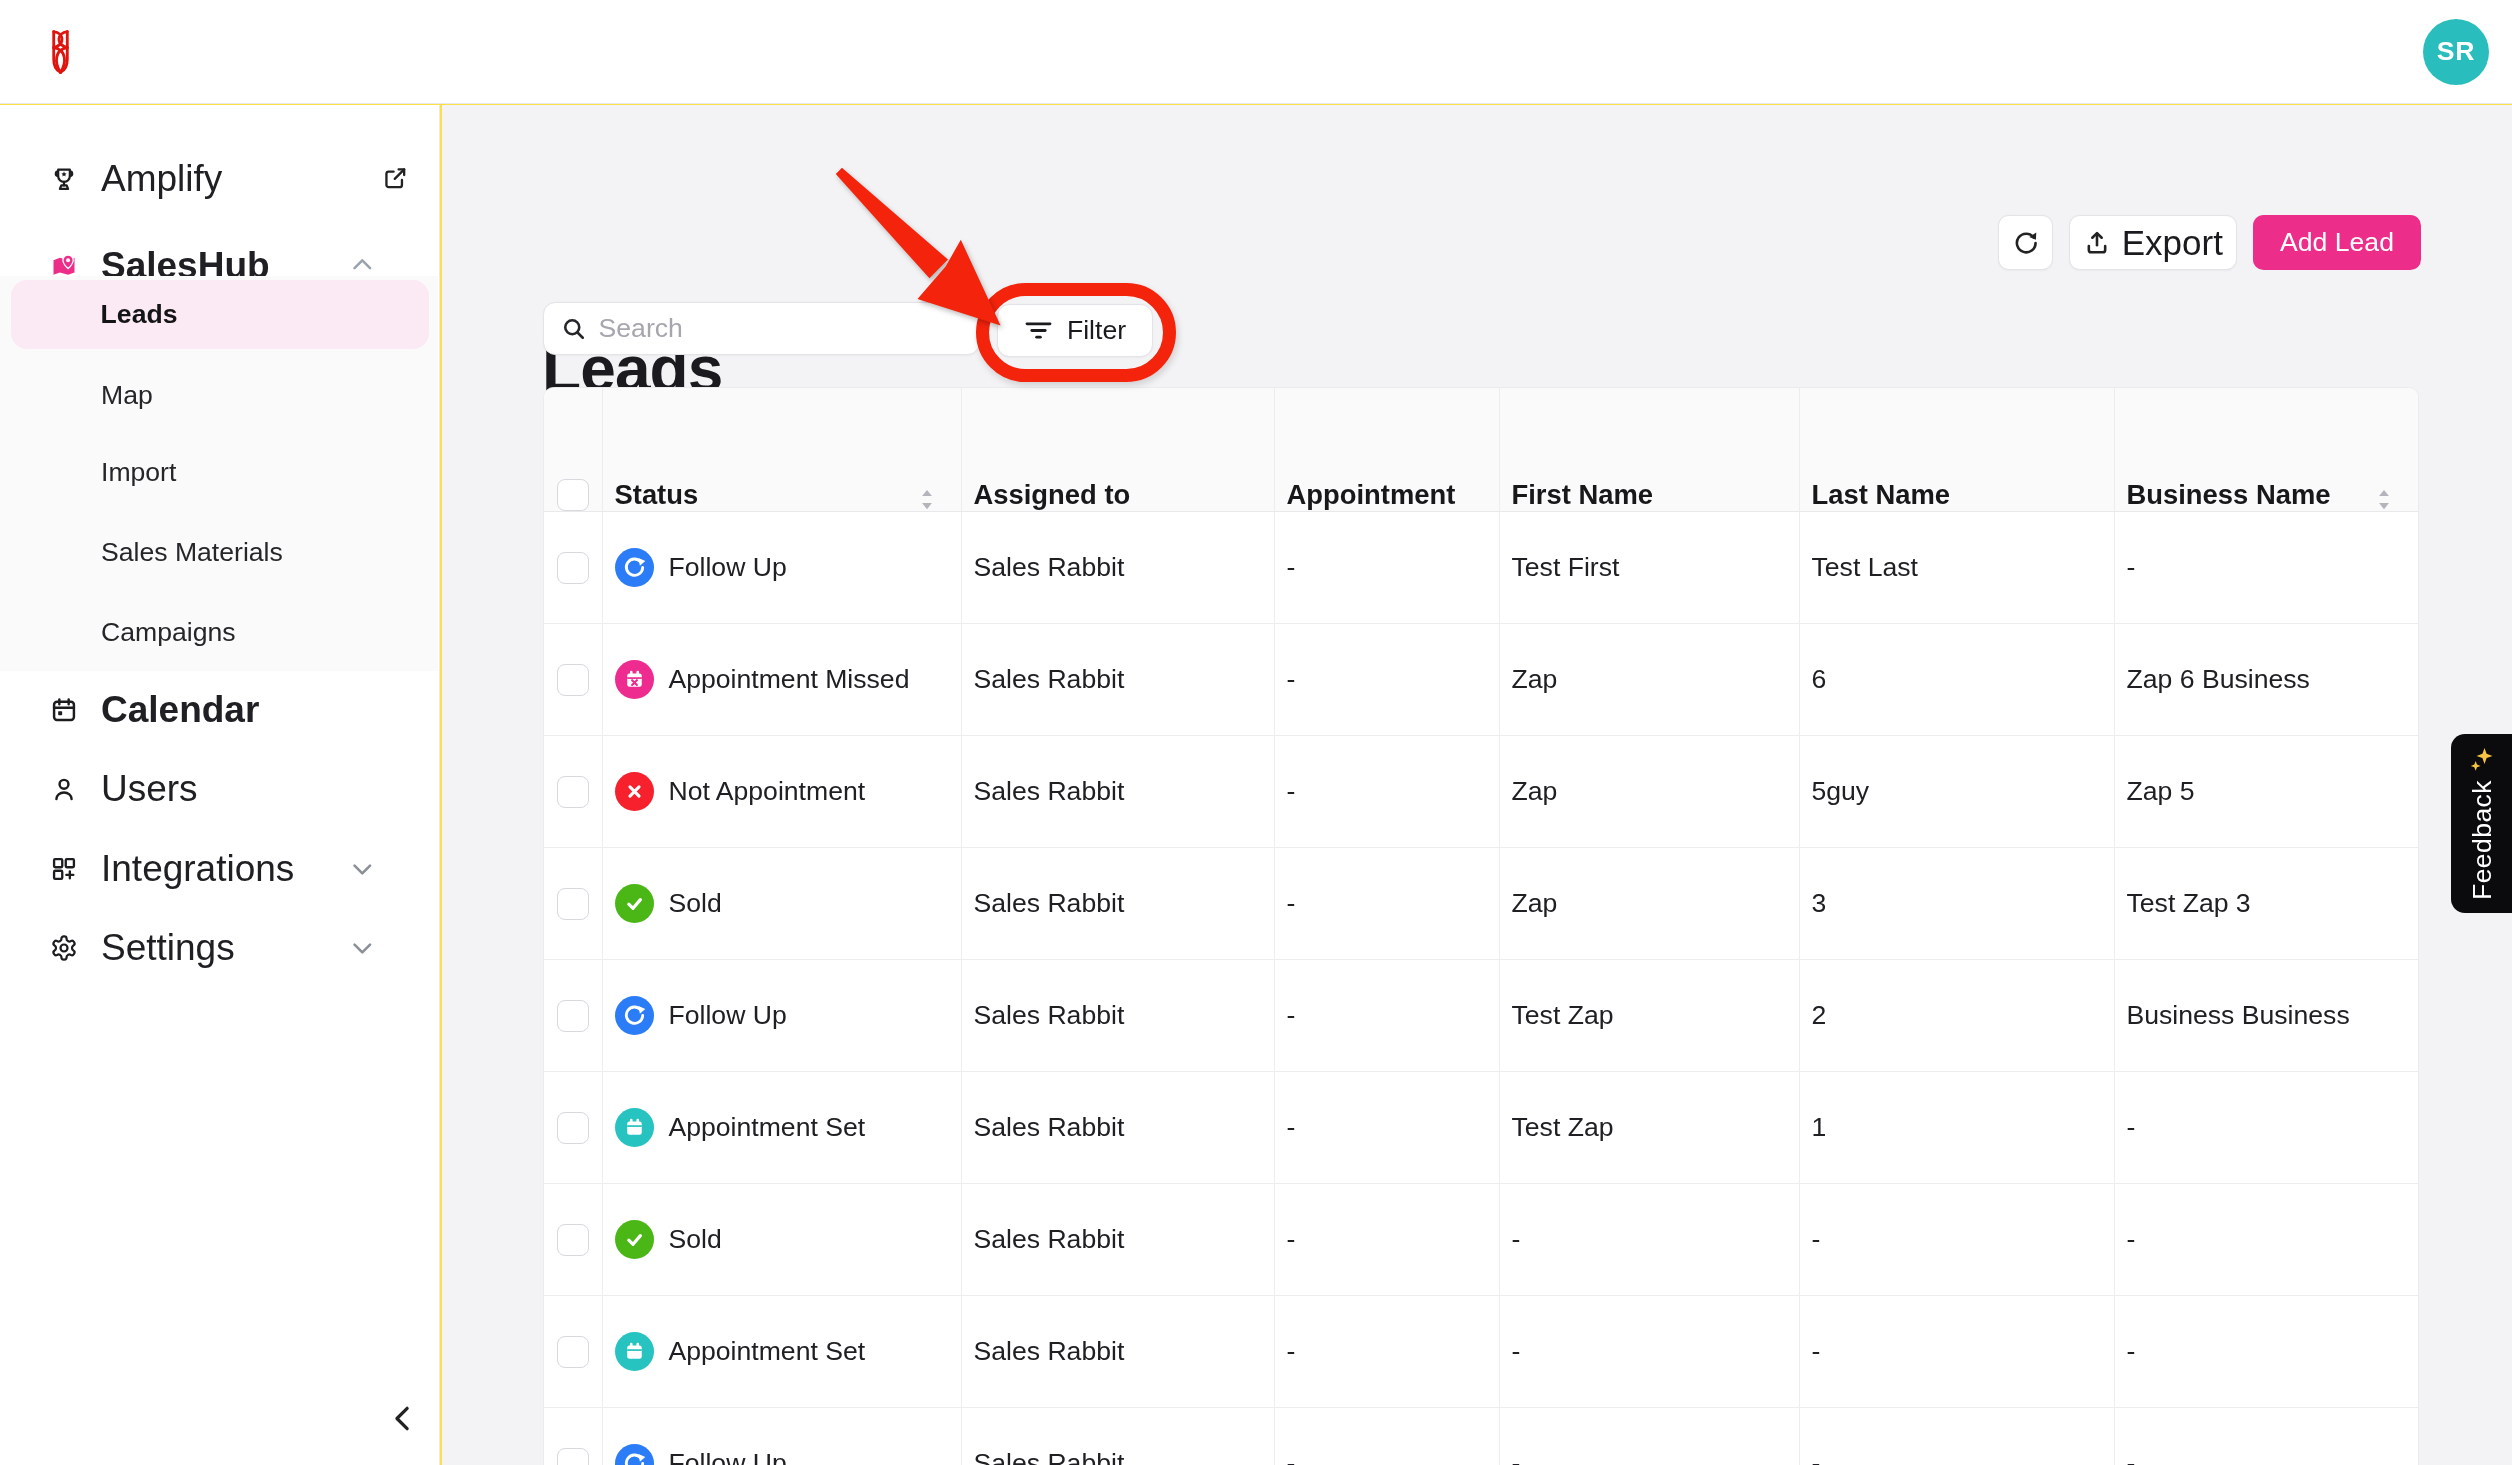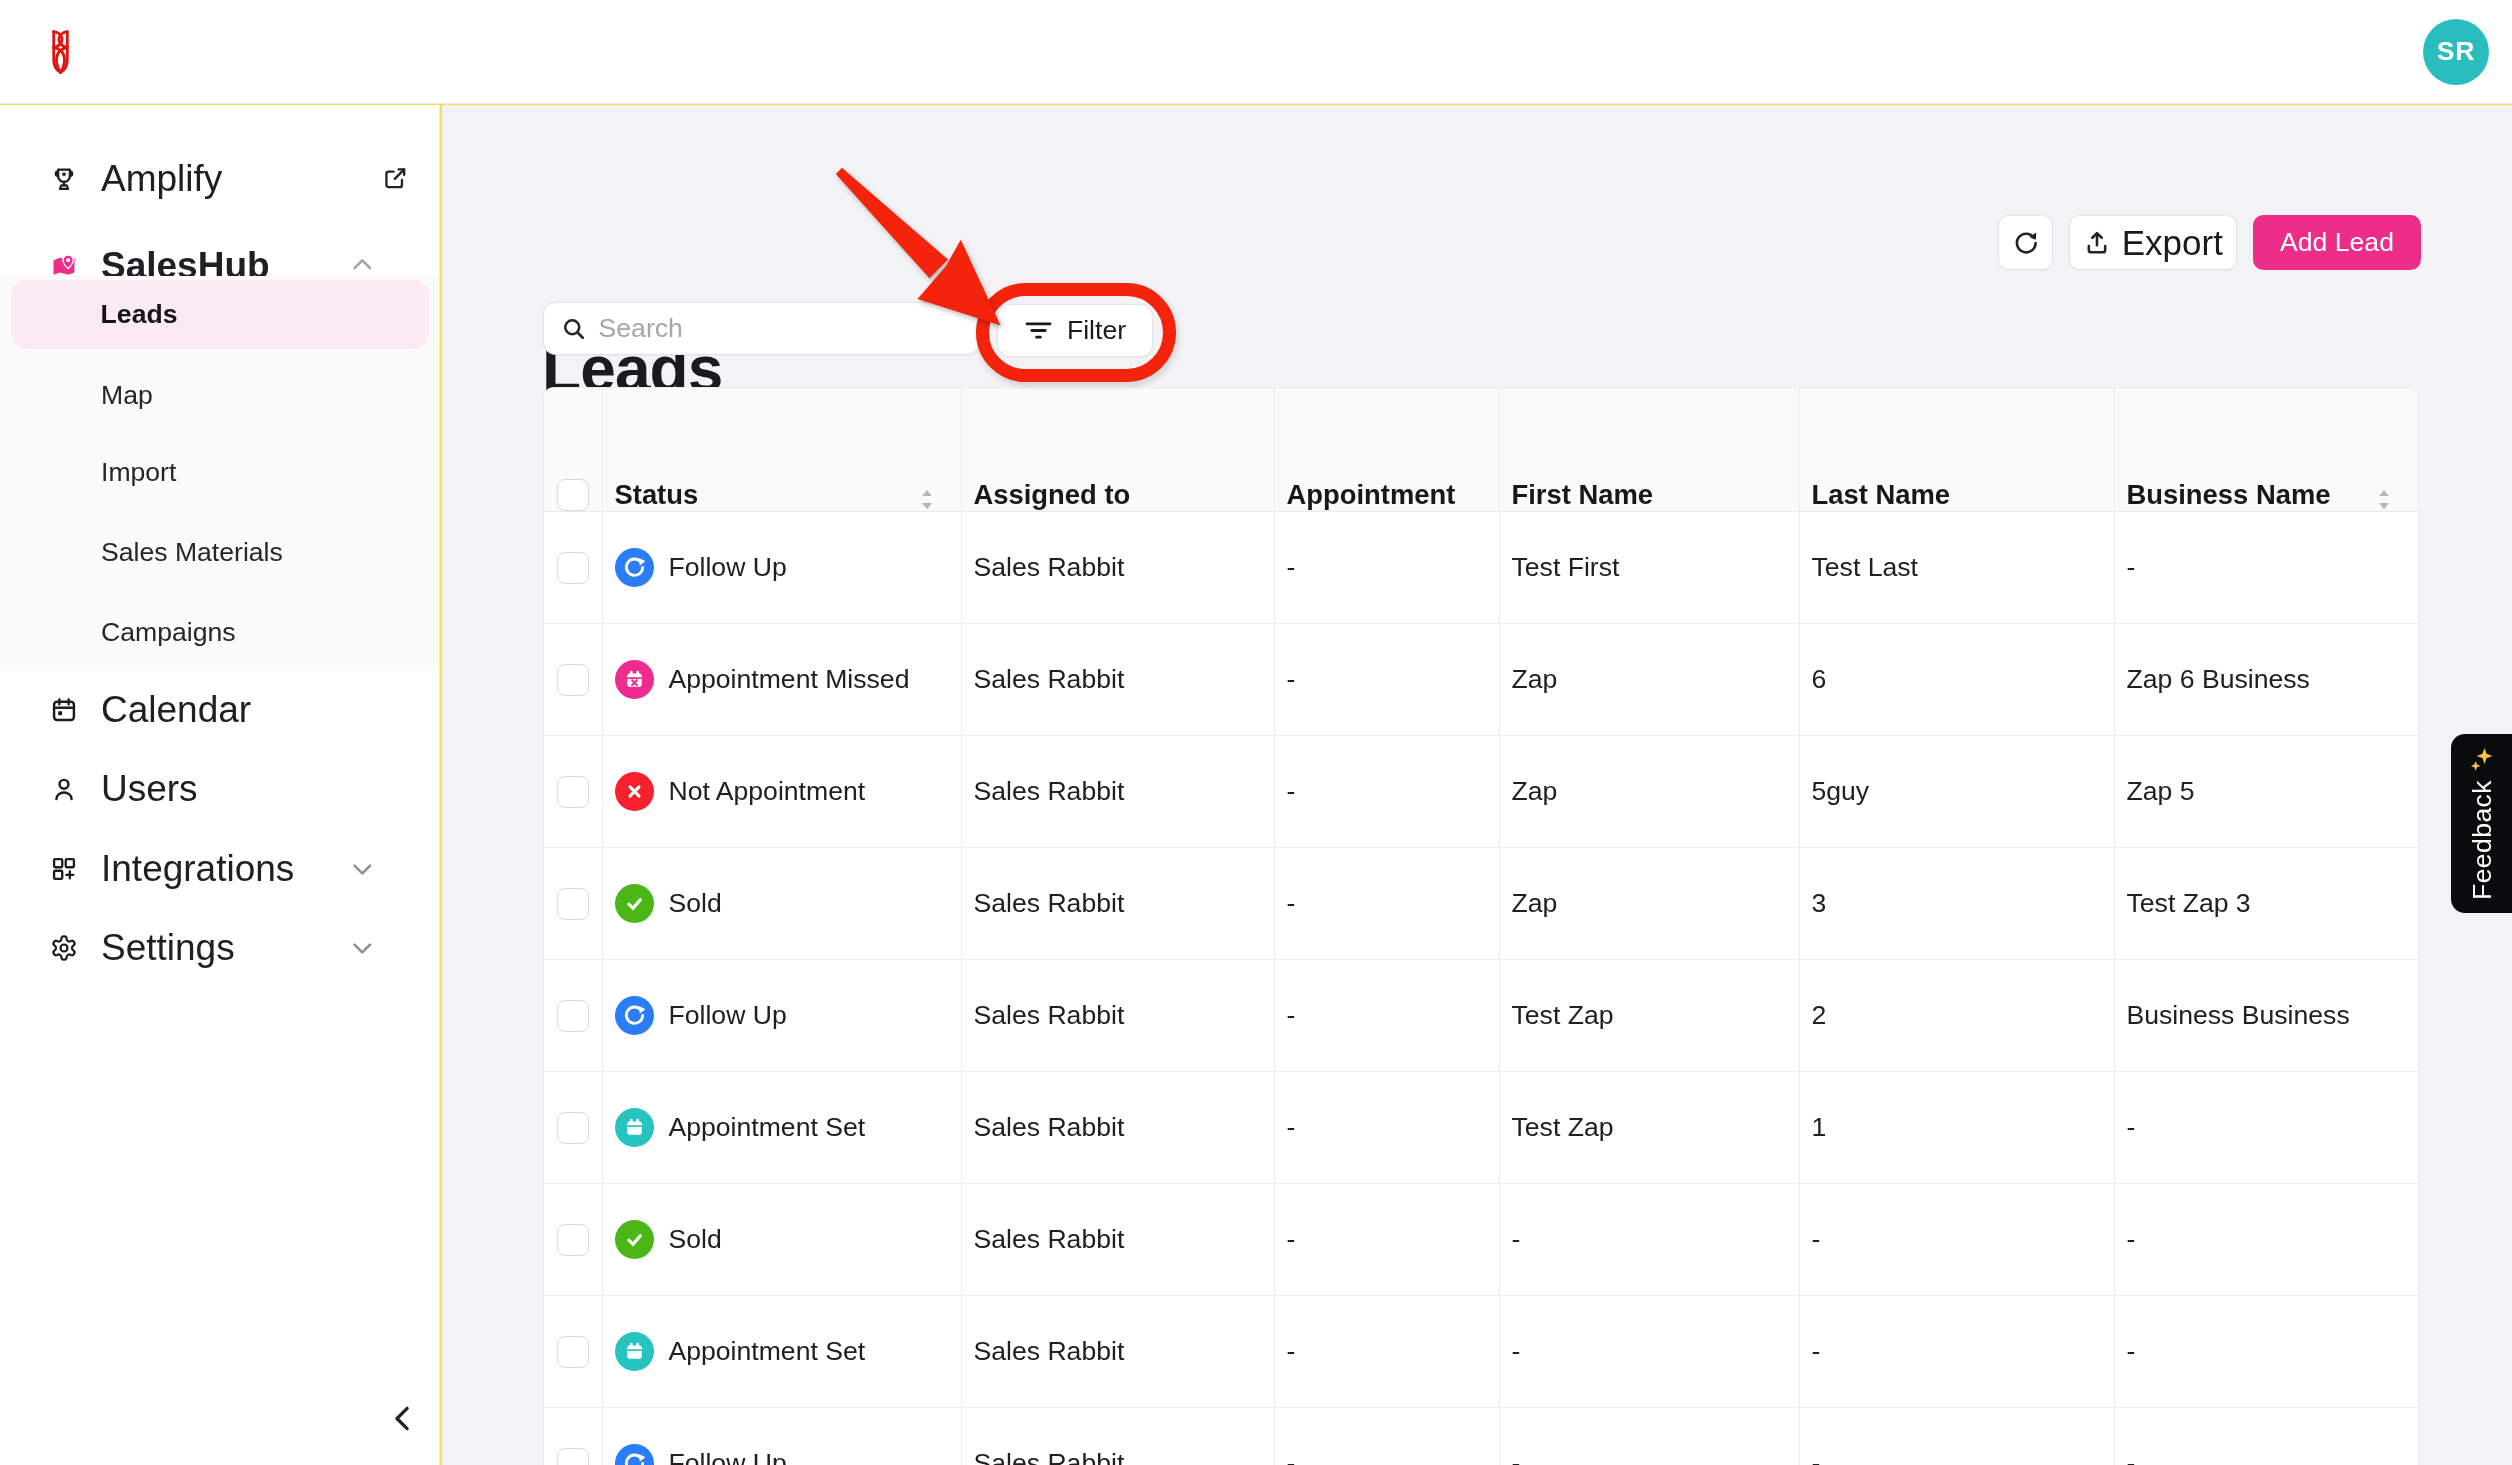--- a/index.html
+++ b/index.html
@@ -25,21 +25,21 @@
   
   .sidebar{position:absolute;left:0;top:105px;width:440px;height:1361px;background:#fff;border-right:1.8px solid #e9e9ec;z-index:20;}
   .nav-item{position:absolute;left:0;width:438px;height:57px;display:flex;align-items:center;cursor:pointer;}
   .nav-item .nav-icon{width:28px;height:28px;margin-left:50px;flex:0 0 auto;display:flex;}
   .nav-item .nav-icon svg{width:28px;height:28px;}
   .nav-label{margin-left:23px;font-size:37px;color:#202024;}
   .trail{position:absolute;display:flex;}
   .trail svg{width:26.6px;height:26.6px;}
   .nav-amplify{top:45px;}  .nav-amplify .trail{right:29px;}
   .nav-saleshub{top:132px;font-weight:bold;} .nav-saleshub .trail{right:62px;}
-  .nav-calendar{top:576px;} .nav-users{top:655px;}
+  .nav-calendar{top:576px;font-weight:bold;} .nav-users{top:655px;}
   .nav-integrations{top:735px;} .nav-integrations .trail{right:62px;}
   .nav-settings{top:814px;} .nav-settings .trail{right:62px;}
 
   .subpanel{position:absolute;left:0;top:171px;width:438px;height:395px;background:var(--panel-bg);}
   .subitem{position:absolute;left:0;width:438px;height:57px;display:flex;align-items:center;cursor:pointer;}
   .subitem .sub-label{margin-left:101px;font-size:26.6px;color:#26262a;}
   .subitem-active{left:10.6px;width:418px;height:69px;top:4.4px;border-radius:16px;background:#FBE9F3;}
   .subitem-active .sub-label{margin-left:90px;font-weight:700;color:#141416;}
   .sub-map{top:91px;} .sub-import{top:168px;} .sub-materials{top:248px;} .sub-campaigns{top:328px;}
 

